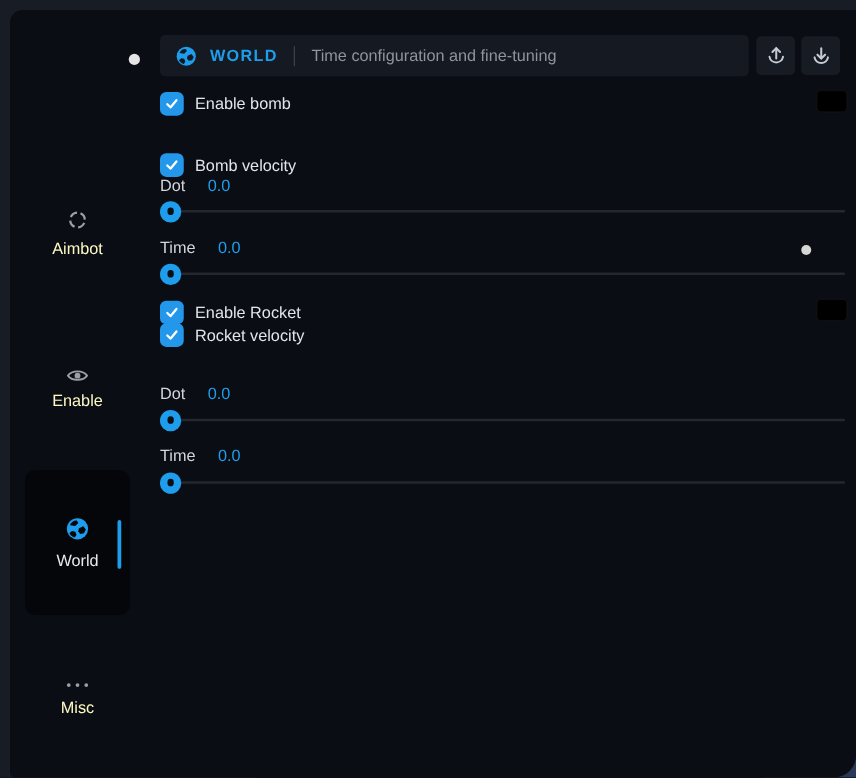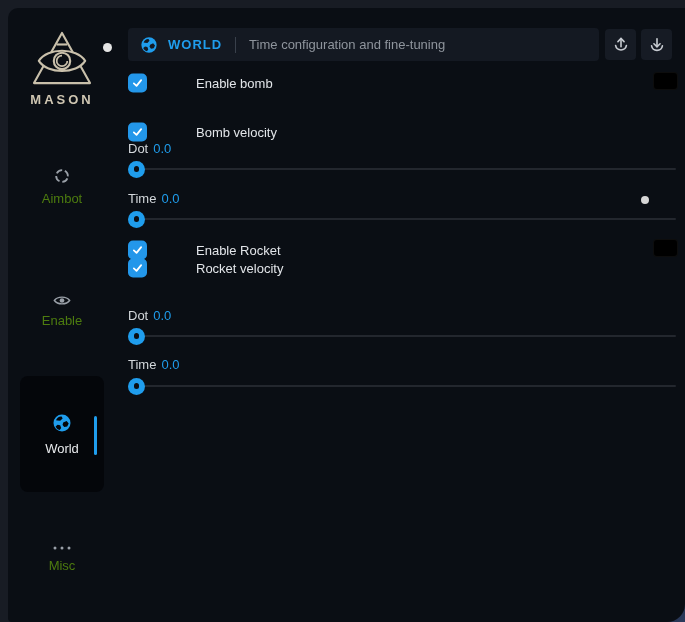--- a/index.html
+++ b/index.html
@@ -9,74 +9,62 @@
   .desktop-glow { position:absolute; right:0; bottom:0; width:90px; height:70px;
     background:radial-gradient(circle at 100% 100%, #2b3a5c 0%, #1c2436 55%, #181c24 100%); }
   .window { position:absolute; left:8px; top:8px; right:0; bottom:0;
     background:#0a0e14; border-radius:10px 0 18px 4px; }
 
   
   .brand { position:absolute; left:8px; top:22px; width:92px; display:flex; flex-direction:column; align-items:center; gap:6px; }
   .brand-name { color:#cfc6b2; font-size:13px; font-weight:bold; letter-spacing:3px; }
   .nav-item { position:absolute; left:8px; width:92px; height:56px; display:flex; flex-direction:column;
     align-items:center; justify-content:center; gap:6px; cursor:pointer; }
-  .nav-label { color:#4d7c0f; font-size:13px; }
+  .nav-label { color:#fef9c3; font-size:13px; }
   .nav-item.active-box { left:12px; width:84px; top:368px; height:116px; background:#04060a; border-radius:8px; gap:8px; }
   .nav-item.active-box .nav-label { color:#e8eaed; }
   .active-indicator { position:absolute; right:7px; top:40px; width:3px; height:39px; border-radius:2px; background:var(--accent); }
 
   
   .topbar { position:absolute; left:120px; top:20px; width:471px; height:33px; background:#141922;
     border-radius:4px; display:flex; align-items:center; padding:0 12px; gap:10px; }
   .tab-title { color:var(--accent); font-size:13px; font-weight:bold; letter-spacing:1px; }
   .topbar-divider { width:1px; height:16px; background:#39404b; margin:0 3px; }
   .topbar-subtitle { color:#8f959d; font-size:13px; }
   .icon-btn { position:absolute; top:21px; width:31px; height:31px; background:#161b24; border-radius:4px;
     display:flex; align-items:center; justify-content:center; cursor:pointer; }
   .icon-btn.upload { left:597px; }
   .icon-btn.download { left:633px; }
 
   
   .check-row { position:absolute; left:120px; transform:translateY(-50%); display:flex; align-items:center; gap:9px; }
   .checkbox { width:19px; height:19px; border-radius:5px; background:#2397ea; display:flex;
     align-items:center; justify-content:center; cursor:pointer; }
-  .check-label { color:#e2e5e9; font-size:13px;margin-left:40px; }
+  .check-label { color:#e2e5e9; font-size:13px; }
   .swatch { position:absolute; width:25px; height:18px; border-radius:4px; border:1px solid rgba(255,255,255,0.05); cursor:pointer; }
-  .slider-label { position:absolute; left:120px; transform:translateY(-50%); display:flex; align-items:baseline; gap:5px; }
+  .slider-label { position:absolute; left:120px; transform:translateY(-50%); display:flex; align-items:baseline; gap:18px; }
   .slider-name { color:#d3d7db; font-size:13px; }
   .slider-value { color:var(--accent); font-size:13px; font-weight:normal; }
   .slider-track { position:absolute; left:120px; width:548px; height:2px; background:#23272e; border-radius:1px; cursor:pointer; }
   .slider-thumb { position:absolute; left:120px; width:17px; height:17px; border-radius:50%; background:var(--accent);
     display:flex; align-items:center; justify-content:center; cursor:pointer; }
   .slider-thumb::after { content:''; width:5.5px; height:5.5px; border-radius:50%; background:#0b0e14; }
 
   .cursor-dot { position:absolute; border-radius:50%; background:#e5e5e5; }
   .dot-a { left:95px; top:35px; width:9px; height:9px; }
   .dot-b { left:633px; top:188px; width:8px; height:8px; background:#d6d6d6; }
   .icon { display:flex; align-items:center; justify-content:center; }
 </style>
 </head>
 <body>
 
 <div class="desktop-glow"></div>
 
 <div class="window">
 
-  <div class="brand">
-    <span class="icon">
-      <svg width="62" height="56" viewBox="0 0 64 58" fill="none" stroke="#c9c0ab" stroke-width="2.2" stroke-linejoin="round">
-        <path d="M32 3 L61 55 L3 55 Z"></path>
-        <path d="M26.5 15 L37.5 15"></path>
-        <path d="M8 32 C17 18 47 18 56 32 C47 46 17 46 8 32 Z" fill="#0a0e14"></path>
-        <circle cx="32" cy="32" r="8.5"></circle>
-        <path d="M32 26.5 a5.5 5.5 0 1 0 5.5 5.5" stroke-width="1.8"></path>
-      </svg>
-    </span>
-    <span class="brand-name">MASON</span>
-  </div>
 
   <div class="nav-item" style="top:150px;">
     <span class="icon">
       <svg width="18" height="18" viewBox="0 0 20 20" fill="none" stroke="#9aa0a8" stroke-width="2">
         <circle cx="10" cy="10" r="6.5" stroke-dasharray="7 3.2" transform="rotate(23 10 10)"></circle>
       </svg>
     </span>
     <span class="nav-label">Aimbot</span>
   </div>
 

